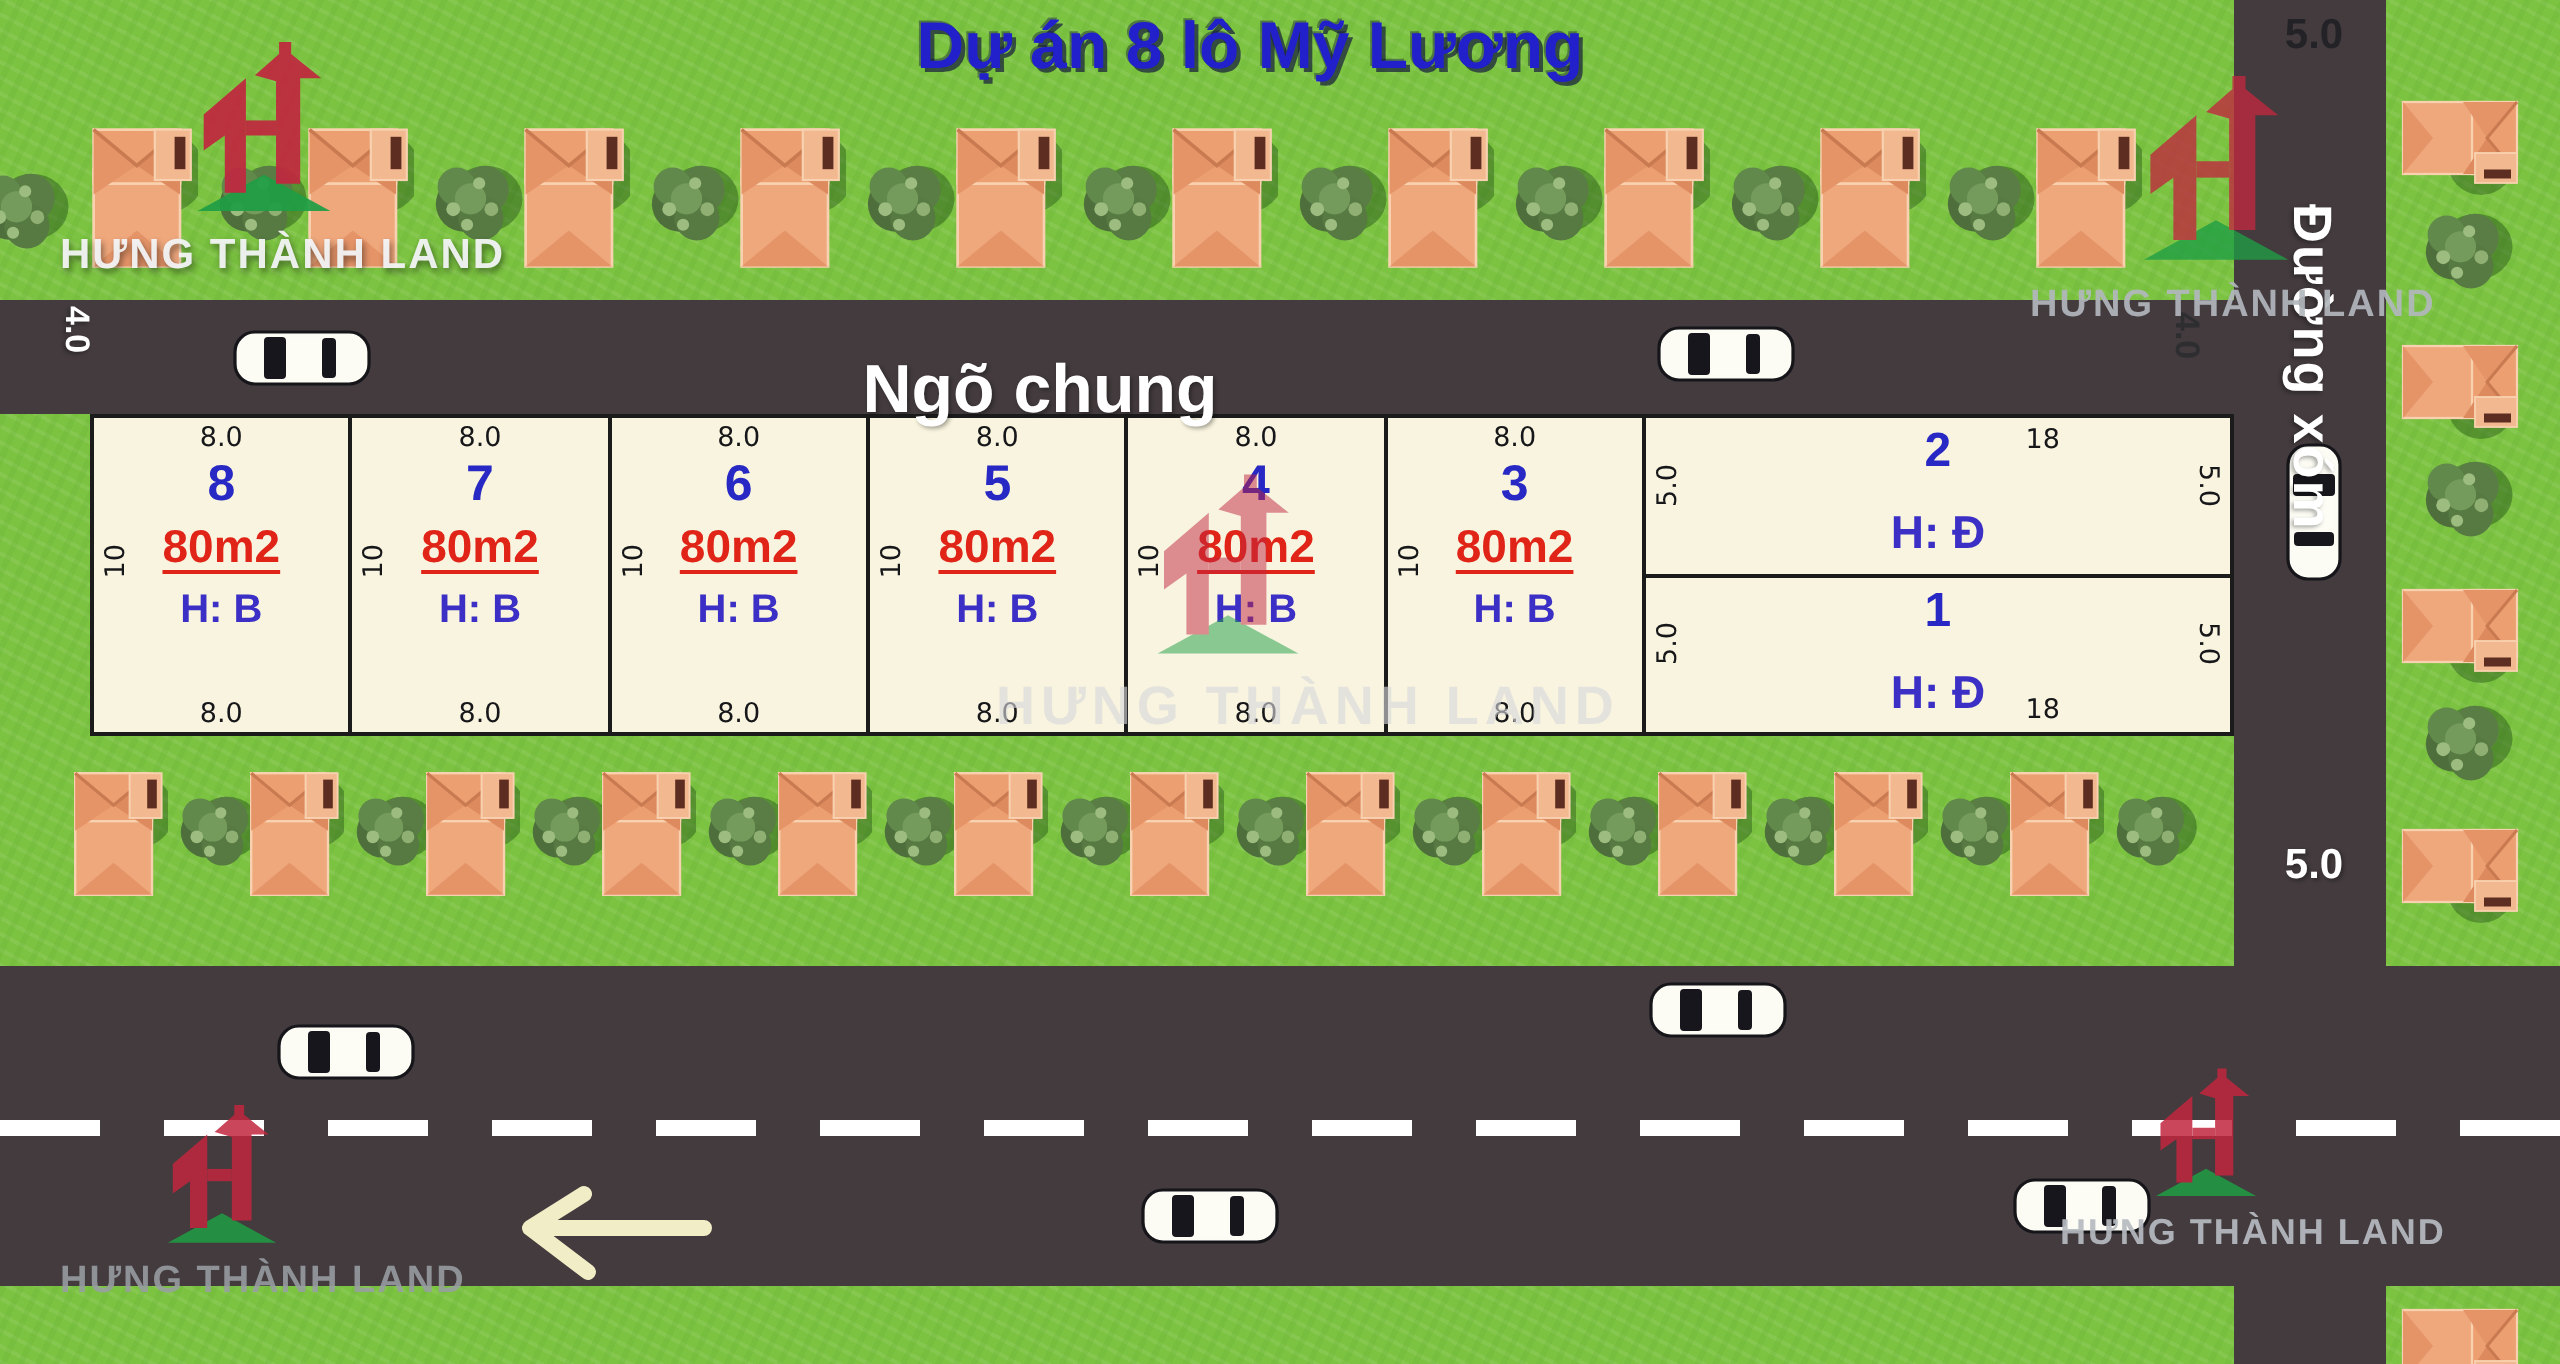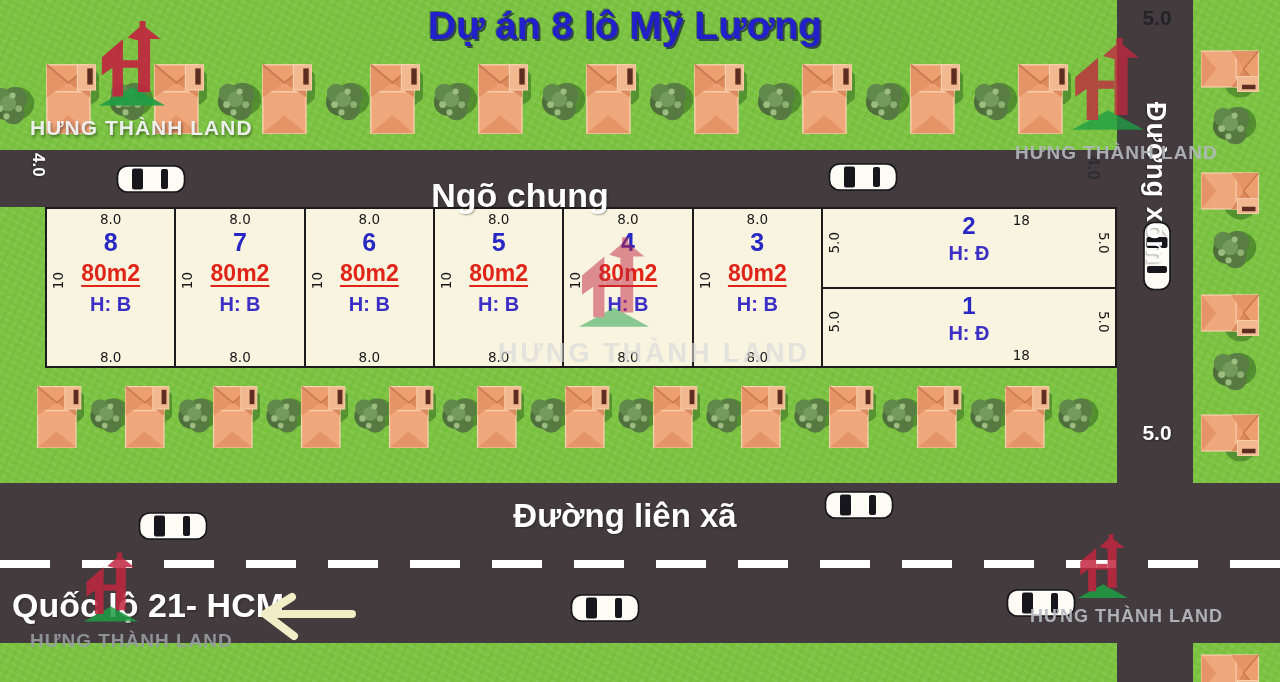--- a/index.html
+++ b/index.html
@@ -37,24 +37,24 @@
   .dim-side{position:absolute;left:3px;top:50%;margin-top:-16px;}
   .dim-side-r{position:absolute;right:3px;top:50%;margin-top:-16px;}
   .dim-18t{position:absolute;top:3px;right:85px;}
   .dim-18b{position:absolute;bottom:3px;right:85px;}
   .col-num{margin-top:21px;font-size:25px;font-weight:bold;color:#2828c4;line-height:1;}
   .col-area{display:inline-block;margin-top:7px;font-size:23px;font-weight:bold;color:#e02418;
     line-height:1;text-decoration:underline;text-decoration-thickness:2px;text-underline-offset:4px;}
   .col-dir{margin-top:9px;font-size:20px;font-weight:bold;color:#3c2fc6;line-height:1;}
   .pw .col-num{margin-top:5px;font-size:24px;}
   .pw .col-area{margin-top:2px;}
-  .pw .col-dir{margin-top:5px;font-size:20px;}
+  .pw .col-dir{margin-top:17px;font-size:23px;}
   
   .lbl{position:absolute;color:#fff;font-weight:bold;z-index:4;text-shadow:1px 1px 2px rgba(0,0,0,.35);}
-  #title{left:0;top:4px;width:1250px;text-align:center;font-size:39px;color:#2120cb;
+  #title{left:0;top:4px;width:1250px;text-align:center;font-size:33px;color:#2120cb;
     text-shadow:2px 2px 0 rgba(12,12,58,.65),-1px -1px 0 rgba(12,12,58,.4);z-index:4;position:absolute;font-weight:bold;}
   #lbl-alley{left:360px;top:176px;width:320px;text-align:center;font-size:34px;}
   #lbl-alley-w-left{left:28px;top:153px;font-size:17px;}
   #lbl-alley-w-right{left:1083px;top:156px;font-size:17px;color:#2e2e31;text-shadow:none;}
   #lbl-hamlet-w-top{left:1128px;top:6px;width:58px;text-align:center;font-size:21px;color:#232327;text-shadow:none;}
   #lbl-hamlet{left:1140px;top:102px;font-size:27px;letter-spacing:1px;}
   #lbl-hamlet-w-mid{left:1128px;top:421px;width:58px;text-align:center;font-size:21px;}
   #lbl-commune{left:0;top:497px;width:1250px;text-align:center;font-size:33px;}
   #lbl-highway{left:12px;top:586px;font-size:34px;}
   #arrow{left:246px;top:590px;z-index:4;}
@@ -304,22 +304,20 @@
     </div>
 
   <div id="title">Dự án 8 lô Mỹ Lương</div>
 
   <div id="lbl-alley" class="lbl">Ngõ chung</div>
   <div id="lbl-alley-w-left" class="lbl vtext">4.0</div>
   <div id="lbl-alley-w-right" class="lbl vtext">4.0</div>
   <div id="lbl-hamlet-w-top" class="lbl">5.0</div>
   <div id="lbl-hamlet" class="lbl vtext">Đường xóm</div>
   <div id="lbl-hamlet-w-mid" class="lbl">5.0</div>
-  <div id="lbl-commune" class="lbl">Đường liên xã</div>
-  <div id="lbl-highway" class="lbl">Quốc lộ 21- HCM</div>
   <svg id="arrow" class="abs" width="115" height="52">
     <path d="M106,24 H22 M46,7 L19,24 L48,46" stroke="#f1edc6" stroke-width="8" fill="none" stroke-linecap="round" stroke-linejoin="round"></path>
   </svg>
 
   <div id="plots" class="abs">
     <div class="pcol">
       <span class="dim dim-top">8.0</span>
       <span class="dim dim-side vtext ccw">10</span>
       <div class="col-num">8</div>
       <div><span class="col-area">80m2</span></div>

